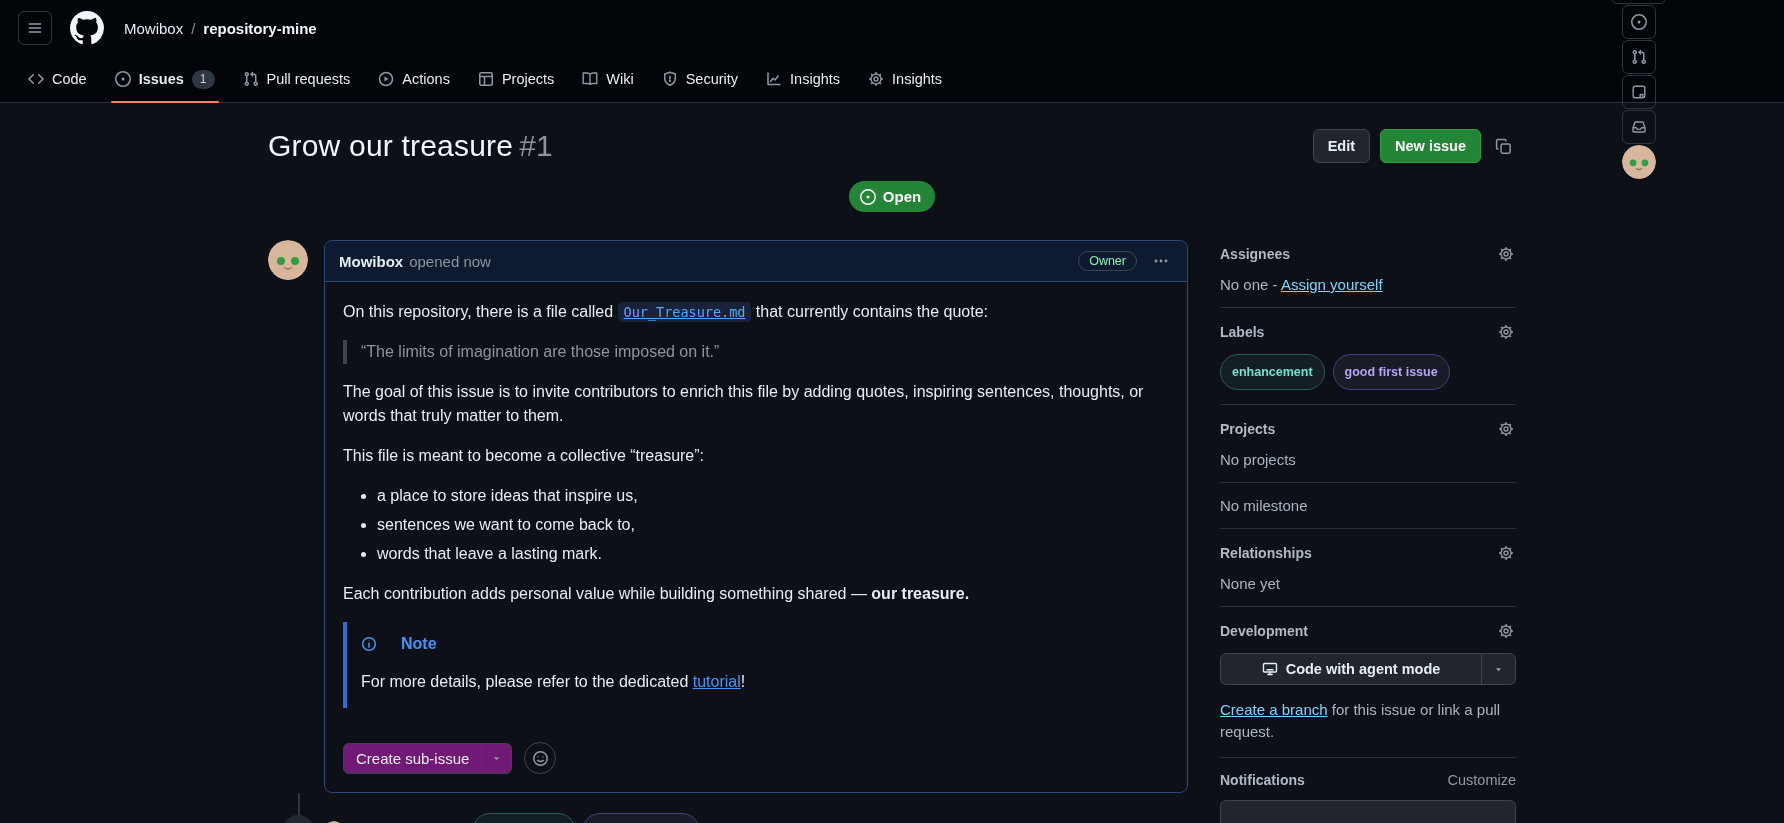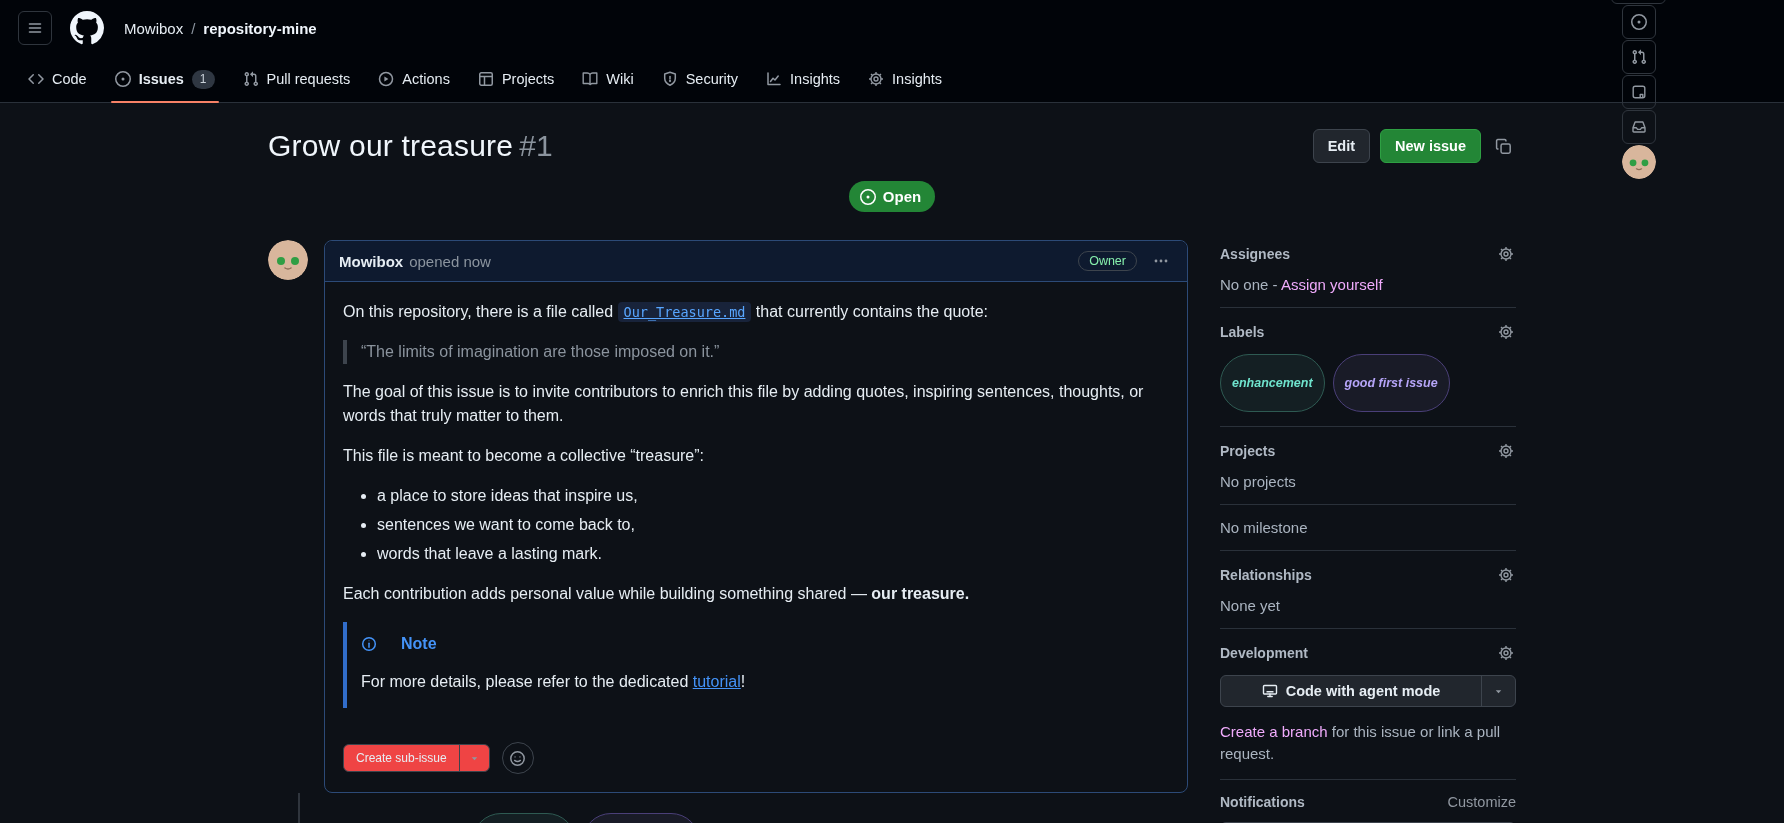--- a/index.html
+++ b/index.html
@@ -139,21 +139,21 @@
   .comment-body ul { margin:0 0 16px 0; padding-left:34px; }
   .comment-body li { margin-bottom:5px; }
   .note-box {
     border-left:4px solid #316dca; padding:10px 14px; margin-bottom:18px;
   }
   .note-title-row { display:flex; align-items:center; gap:24px; color:#4493f8; font-weight:600; margin-bottom:14px; }
   .inline-link { color:#4493f8; text-decoration:underline; cursor:pointer; }
   .comment-actions { display:flex; align-items:center; gap:12px; padding:0 18px 18px; }
   .sub-issue-btn {
     display:flex; align-items:stretch; border:1px solid #3d444d; border-radius:6px;
-    background:#ef4444; color:#e6edf3; font-size:12px; cursor:pointer; overflow:hidden;justify-content:flex-end;
+    background:#701a75; color:#e6edf3; font-size:15px; cursor:pointer; overflow:hidden;justify-content:flex-end;
   }
   .sub-issue-btn .lbl { padding:6px 12px; display:flex; align-items:center; }
   .sub-issue-btn .dd { padding:0 9px; display:flex; align-items:center; border-left:1px solid #3d444d; color:#9198a1; }
   .emoji-btn {
     width:32px; height:32px; border-radius:50%;
     border:1px solid #3d444d; background:transparent; color:#9198a1;
     display:flex; align-items:center; justify-content:center; cursor:pointer;
   }
 
   
@@ -163,34 +163,34 @@
   .tl-event { display:flex; align-items:center; gap:10px; position:relative; padding:2px 0 14px; }
   .tl-badge {
     width:32px; height:32px; border-radius:50%; background:#212830;
     display:flex; align-items:center; justify-content:center; color:#9198a1;
     position:relative; z-index:1; margin-left:-1px; flex:none;
   }
   .avatar-20 { width:20px; height:20px; border-radius:50%; overflow:hidden; flex:none; }
   .tl-text { display:flex; align-items:center; gap:6px; flex-wrap:wrap; font-size:15px; color:#8b949e; }
   .label-pill {
     border-radius:999px; font-size:12.5px; font-weight:700;
-    padding:21px 11px; cursor:pointer;font-style:italic;
+    padding:10px 11px; cursor:pointer;
   }
   .pill-enh { color:#6fe3cd; border:1px solid #2e5a52; background:rgba(111,227,205,0.07); }
   .pill-gfi { color:#b6a5f8; border:1px solid #4a3f78; background:rgba(182,165,248,0.07); }
   .tl-time { color:#8b949e; text-decoration:underline; cursor:pointer; }
 
   
   .sb-section { padding:4px 0 14px; }
   .sb-section + .sb-section { border-top:1px solid #2a313a; padding-top:14px; }
   .sb-head { display:flex; align-items:center; justify-content:space-between; margin-bottom:12px; }
   .sb-title { font-size:14px; font-weight:700; color:#b0b9c4; }
   .sb-gear { color:#9198a1; cursor:pointer; background:none; border:none; padding:2px; }
   .sb-empty { color:#aab4c0; font-size:15px; }
-  .sb-link { color:#f0abfc; cursor:pointer; }
+  .sb-link { color:#7dd3fc; text-decoration:underline; cursor:pointer; }
   .sb-labels { display:flex; gap:8px; flex-wrap:wrap; }
   .agent-btn {
     width:100%; display:flex; align-items:stretch;
     border:1px solid #3d444d; border-radius:6px; background:#21262d;
     color:#e6edf3; font-size:14.5px; cursor:pointer; overflow:hidden; margin-bottom:14px;
   }
   .agent-btn .lbl { flex:1; display:flex; align-items:center; justify-content:center; gap:8px; padding:7px 0; font-weight:600; }
   .agent-btn .dd { width:34px; display:flex; align-items:center; justify-content:center; border-left:1px solid #3d444d; color:#9198a1; }
   .branch-text { font-size:15px; color:#aab4c0; line-height:1.45; }
   .customize { color:#9198a1; font-size:14.5px; cursor:pointer; }

